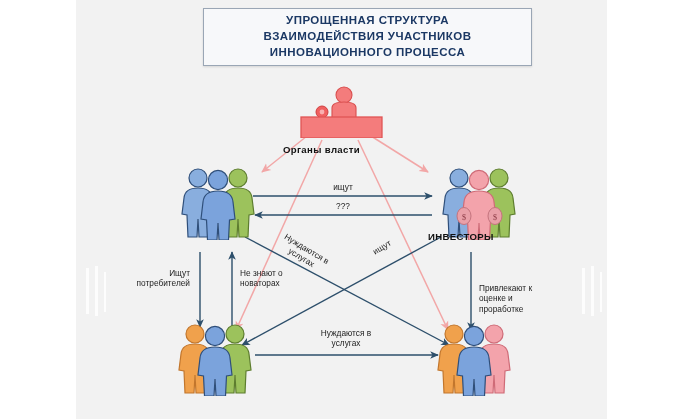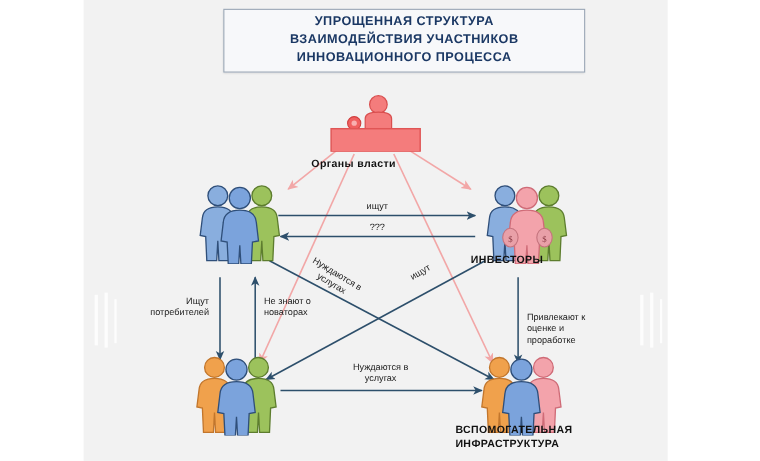--- a/index.html
+++ b/index.html
@@ -221,22 +221,20 @@
           <circle cx="18" cy="12" r="9"></circle>
           <path d="M18,22 q13,0 14,10 l2,16 l-5,1 l-1,22 l-9,0 l-1,-18 l-1,18 l-9,0 l-1,-22 l-5,-1 l2,-16 q1,-10 14,-10 Z"></path>
         </g>
         <g fill="#7ba3dc" stroke="#2f4f7a">
           <circle cx="38" cy="14" r="9.6"></circle>
           <path d="M38,25 q14,0 15,11 l2,17 l-5.5,1 l-1,20 l-9.5,0 l-1,-17 l-1,17 l-9.5,0 l-1,-20 l-5.5,-1 l2,-17 q1,-11 15,-11 Z"></path>
         </g>
       </g>
     </svg>
   </div>
-  <div class="node-label" style="left:414px;top:386px;width:132px;">ВСПОМОГАТЕЛЬНАЯ
-ИНФРАСТРУКТУРА</div>
 
   <div class="edge-label" style="left:305px;top:182px;width:76px;">ищут</div>
 
   <div class="edge-label" style="left:305px;top:201px;width:76px;">???</div>
 
   <div class="edge-label right-align" style="left:110px;top:268px;width:80px;">Ищут
 потребителей</div>
 
   <div class="edge-label left-align" style="left:240px;top:268px;width:86px;">Не знают о
 новаторах</div>

